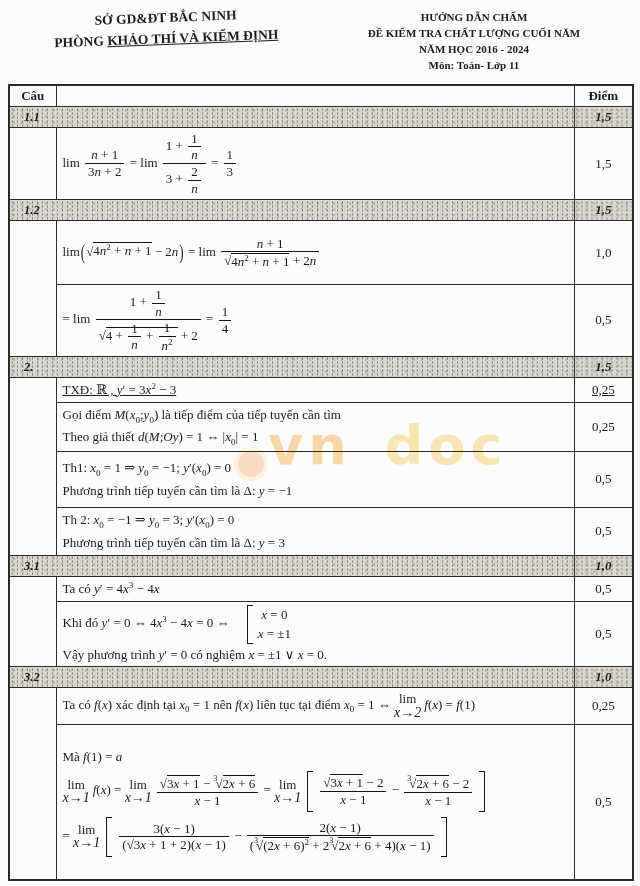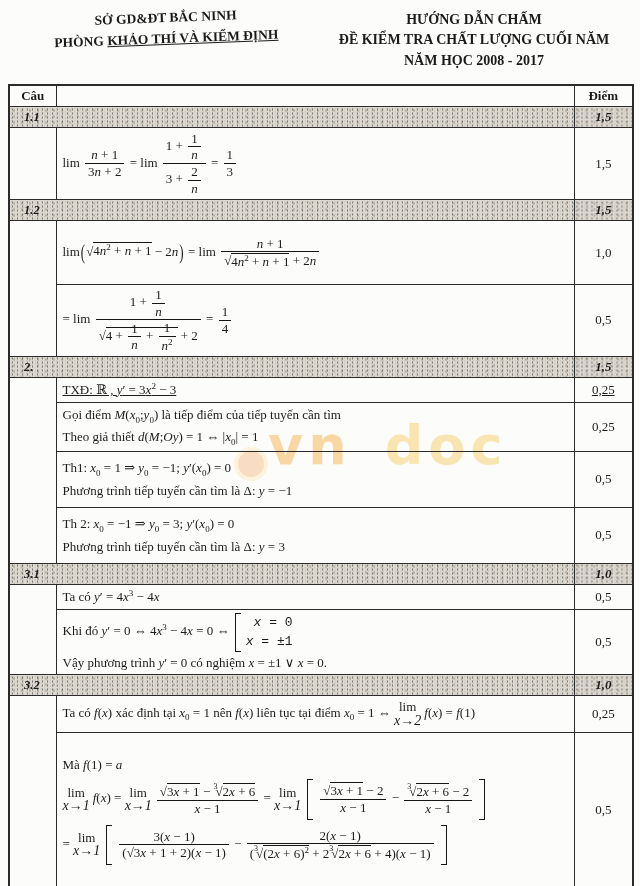--- a/index.html
+++ b/index.html
@@ -4,21 +4,21 @@
 <style>
   html,body{margin:0;padding:0;background:#ffffff;}
   .page{position:relative;width:640px;height:886px;background:#fcfcfa;overflow:hidden;
         font-family:"Liberation Serif","DejaVu Serif",serif;color:#1b1b1b;}
 
   
   .hdr-left{position:absolute;left:16px;top:8px;width:300px;text-align:center;
             font-weight:bold;font-size:13.5px;line-height:1.55;transform:rotate(-2.2deg);}
   .hdr-left .ul{text-decoration:underline;}
   .hdr-right{position:absolute;left:318px;top:10px;width:312px;text-align:center;
-             font-weight:bold;font-size:14px;line-height:1.45;}
+             font-weight:bold;font-size:11px;line-height:1.45;}
 
   
   .wm{position:absolute;left:238px;top:414px;z-index:1;pointer-events:none;
       font-family:"DejaVu Sans",sans-serif;font-weight:bold;font-size:54px;letter-spacing:5px;
       display:flex;align-items:flex-end;}
   .wm .logo{width:26px;height:26px;border-radius:50%;background:rgba(240,150,70,.30);
             margin-right:4px;box-shadow:0 0 0 4px rgba(248,214,130,.25);}
   .wm .w1{color:rgba(243,156,18,.38);}
   .wm .w2{color:rgba(247,214,130,.60);margin-left:33px;}
 
@@ -51,21 +51,21 @@
   .fr>.n{display:block;border-bottom:1px solid #151515;padding:0 3px;}
   .fr>.d{display:block;padding:0 3px;}
   .sq{white-space:nowrap;}
   .sq>.o{border-top:1px solid #151515;padding-top:0px;}
   .ri{font-size:8px;vertical-align:7px;margin-right:-2px;}
   sub{font-size:9px;} sup{font-size:9px;}
   .lim{display:inline-block;text-align:center;vertical-align:middle;margin-right:3px;}
   .lim .l{display:block;line-height:1.05;}
   .lim .s{display:block;font-size:14px;line-height:1;font-style:italic;}
   .bp{display:inline-block;transform:scaleY(1.55);vertical-align:middle;padding:0 1px;}
-  .cs{display:inline-block;vertical-align:middle;position:relative;padding:1px 4px 1px 11px;margin-left:2px;text-align:right;font-family:Liberation Mono, monospace;}
+  .cs{display:inline-block;vertical-align:middle;position:relative;padding:1px 4px 1px 11px;margin-left:14px;text-align:center;}
   .cs::before{content:'';position:absolute;left:0;top:1px;bottom:1px;width:5px;
               border:1.6px solid #151515;border-right:none;}
   .cs .row{display:block;line-height:1.5;}
   .gb{display:inline-block;vertical-align:middle;position:relative;padding:3px 11px;margin:0 3px;}
   .gb::before{content:'';position:absolute;left:0;top:0;bottom:0;width:5px;
               border:1.6px solid #151515;border-right:none;}
   .gb::after{content:'';position:absolute;right:0;top:0;bottom:0;width:5px;
              border:1.6px solid #151515;border-left:none;}
 </style>
 </head>
@@ -74,21 +74,22 @@
 <div class="page">
 
   <div class="hdr-left">
     <div>SỞ GD&amp;ĐT BẮC NINH</div>
     <div><span>PHÒNG </span><span class="ul">KHẢO THÍ VÀ KIỂM ĐỊNH</span></div>
   </div>
 
   <div class="hdr-right">
     <div>HƯỚNG DẪN CHẤM</div>
     <div>ĐỀ KIỂM TRA CHẤT LƯỢNG CUỐI NĂM</div>
-    <div>NĂM HỌC 2008 - 2017</div>
+    <div>NĂM HỌC 2016 - 2024</div>
+    <div>Môn: Toán- Lớp 11</div>
   </div>
 
   <div class="wm">
     <span class="logo"></span>
     <span class="w1">vn</span>
       <span class="w2">doc</span>
   </div>
 
   <table class="grid">
     <colgroup>
@@ -138,21 +139,21 @@
       <td class="pc">0,25</td>
     </tr>
     <tr style="height:47px;">
       <td class="cc">Gọi điểm <i>M</i>(<i>x</i><sub>0</sub>;<i>y</i><sub>0</sub>) là tiếp điểm của tiếp tuyến cần tìm<br>Theo giả thiết <i>d</i>(<i>M</i>;<i>Oy</i>) = 1 ⇔ |<i>x</i><sub>0</sub>| = 1</td>
       <td class="pc">0,25</td>
     </tr>
     <tr style="height:56px;">
       <td class="cc">Th1: <i>x</i><sub>0</sub> = 1 ⇒ <i>y</i><sub>0</sub> = −1; <i>y</i>′(<i>x</i><sub>0</sub>) = 0<br>Phương trình tiếp tuyến cần tìm là  Δ: <i>y</i> = −1</td>
       <td class="pc">0,5</td>
     </tr>
-    <tr style="height:56px;padding-left:20px;">
+    <tr style="height:48px;padding-left:20px;">
       <td class="cc">Th 2: <i>x</i><sub>0</sub> = −1 ⇒ <i>y</i><sub>0</sub> = 3; <i>y</i>′(<i>x</i><sub>0</sub>) = 0<br>Phương trình tiếp tuyến cần tìm là  Δ: <i>y</i> = 3</td>
       <td class="pc">0,5</td>
     </tr>
 
     <tr class="band" style="height:20px;border-radius:10px;">
       <td colspan="2"><span class="bandlabel">3.1</span></td>
       <td class="pc bandpts">1,0</td>
     </tr>
     <tr style="height:23px;">
       <td class="qc" rowspan="2"></td>

